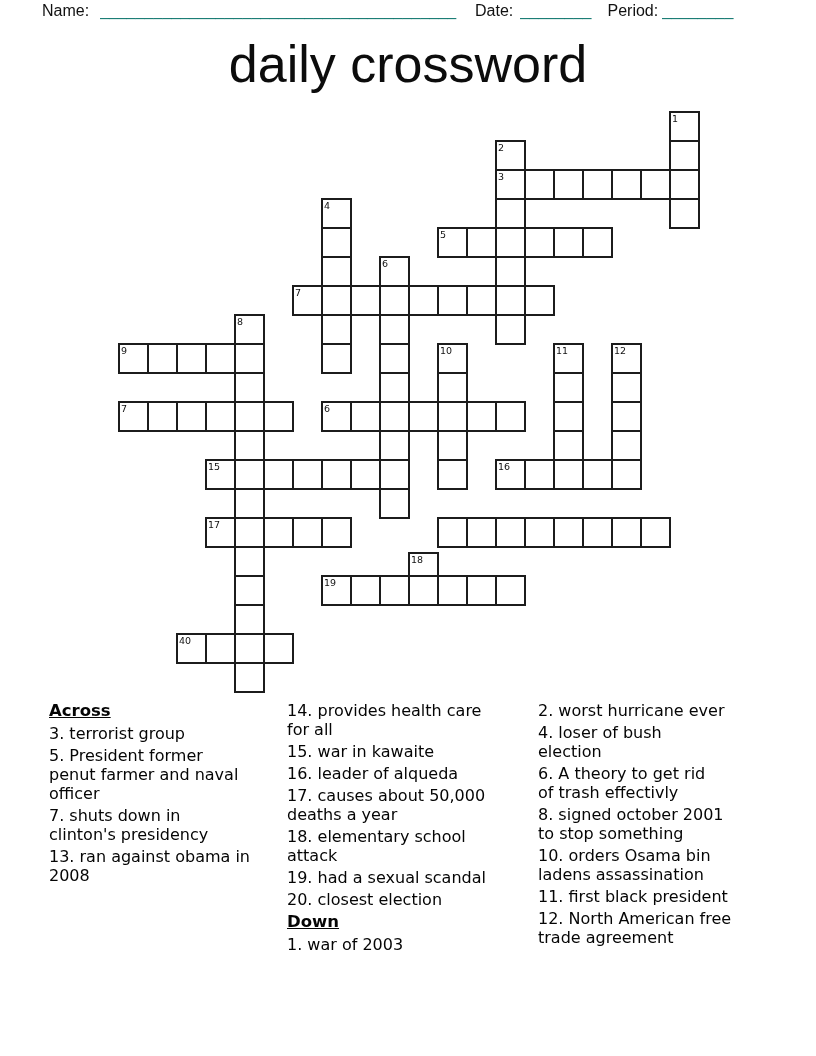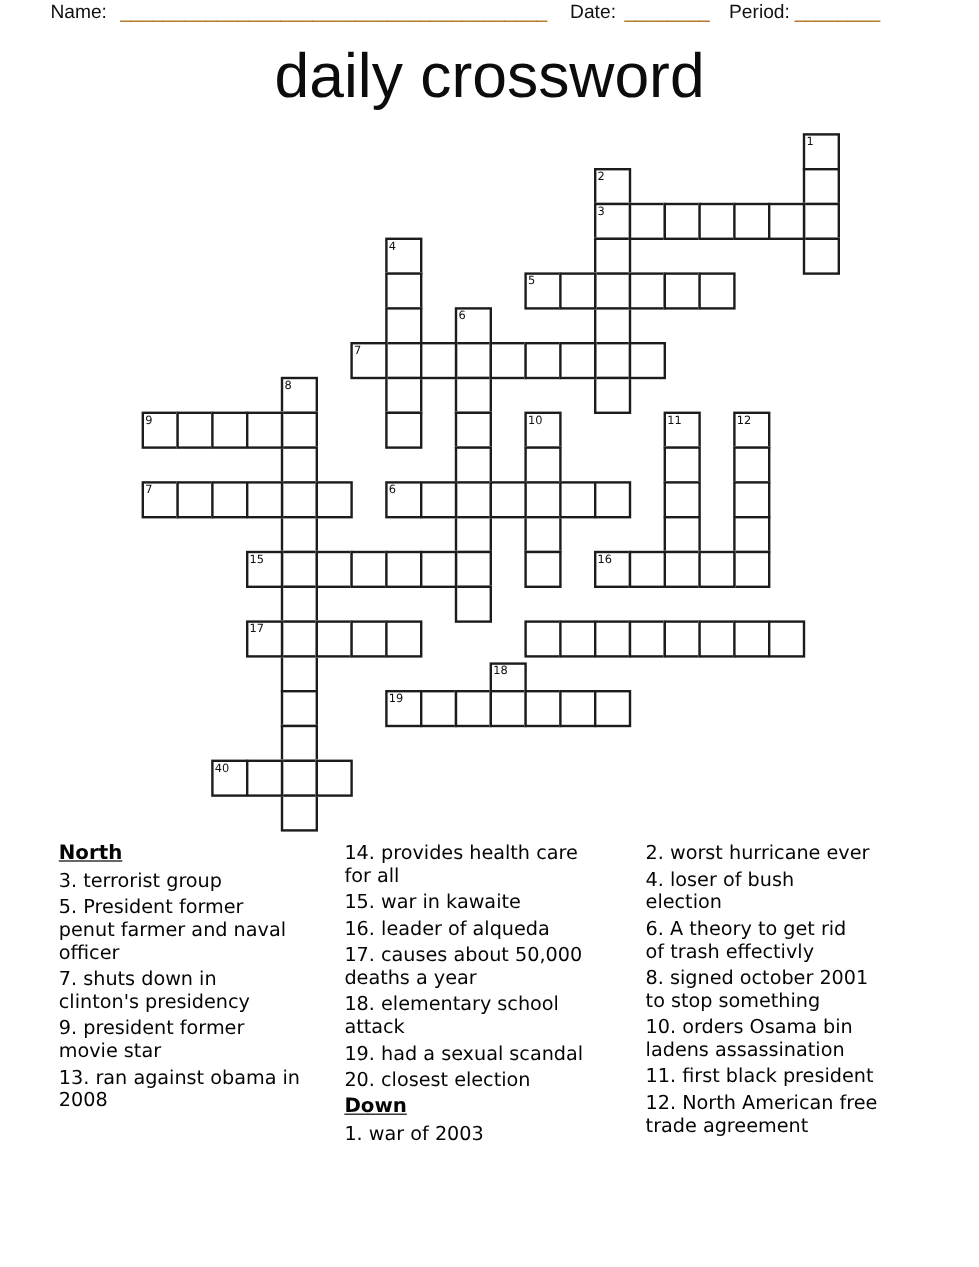--- a/index.html
+++ b/index.html
@@ -14,21 +14,21 @@
     font-family:"Liberation Sans",sans-serif;
     font-size:16px;line-height:19px;color:#111;
     display:flex;align-items:flex-start;white-space:pre;
   }
   .hl-name{margin-left:42px}
   .hb-name{margin-left:11px;letter-spacing:0}
   .hl-date{margin-left:19px}
   .hb-date{margin-left:7px}
   .hl-period{margin-left:16px}
   .hb-period{margin-left:4px}
-  .blank{color:#a16207}
+  .blank{color:#0f766e}
   
   .title{
     position:absolute;top:34px;left:0;width:816px;text-align:center;
     font-family:"Liberation Sans",sans-serif;
     font-size:52px;line-height:60px;font-weight:400;color:#0c0c0c;
   }
   
   .grid{position:absolute;width:582px;height:582px}
   .cell{
     position:absolute;width:31px;height:31px;box-sizing:border-box;
@@ -222,29 +222,27 @@
     <div class="cell" style="left: 377px; top: 464px; border-color: rgb(28, 28, 28);"></div>
     <div class="cell" style="left: 58px; top: 522px; border-color: rgb(28, 28, 28);">
       <span class="cnum">40</span>
     </div>
     <div class="cell" style="left: 87px; top: 522px; border-color: rgb(28, 28, 28);"></div>
     <div class="cell" style="left: 145px; top: 522px; border-color: rgb(28, 28, 28);"></div>
   </div>
 
 <div class="clues">
   <div class="ccol ccol-1">
-      <div class="clue-heading">North</div>
+      <div class="clue-heading">Across</div>
       <div class="clue"><b>3.</b><span> terrorist group</span></div>
       <div class="clue"><b>5.</b><span> President former
 penut farmer and naval
 officer</span></div>
       <div class="clue"><b>7.</b><span> shuts down in
 clinton's presidency</span></div>
-      <div class="clue"><b>9.</b><span> president former
-movie star</span></div>
       <div class="clue"><b>13.</b><span> ran against obama in
 2008</span></div>
     </div>
   <div class="ccol ccol-2">
       <div class="clue"><b>14.</b><span> provides health care
 for all</span></div>
       <div class="clue"><b>15.</b><span> war in kawaite</span></div>
       <div class="clue"><b>16.</b><span> leader of alqueda</span></div>
       <div class="clue"><b>17.</b><span> causes about 50,000
 deaths a year</span></div>

